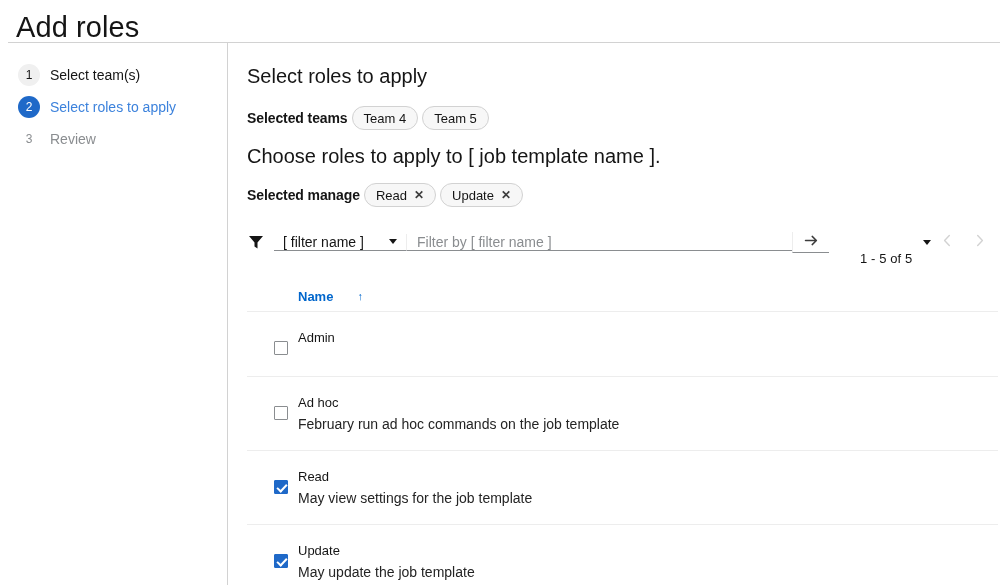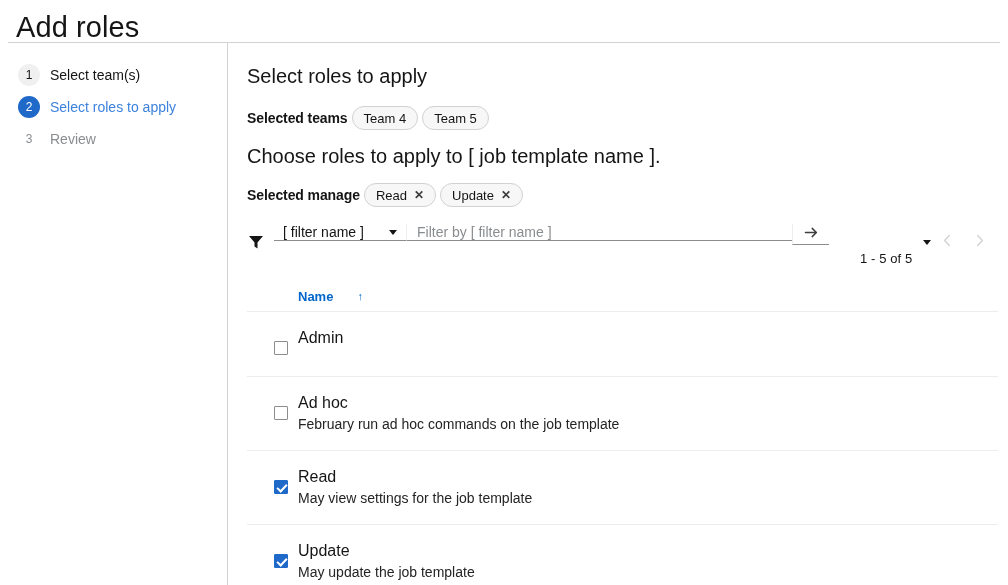--- a/index.html
+++ b/index.html
@@ -151,21 +151,21 @@
 
   .funnel-icon {
     width: 18px;
     height: 18px;
     margin-right: 9px;
     flex: 0 0 18px;
   }
 
   .filter-group {
     display: flex;
-    align-items: flex-start;
+    align-items: center;
     height: 36px;
     width: 555px;
     flex: 0 0 555px;
   }
 
   .filter-select {
     width: 132px;
     flex: 0 0 132px;
     border: none;
     border-bottom: 1px solid #8a8d90;
@@ -316,21 +316,21 @@
     width: 4px;
     height: 8px;
     border: solid #ffffff;
     border-width: 0 2px 2px 0;
     transform: rotate(43deg);
   }
 
   .row-text { flex: 1 1 auto; padding-top: 0px; }
 
   .row-title {
-    font-size: 16px;
+    font-size: 13px;
     color: #151515;
     line-height: 21px;
     margin-bottom: 1px;
   }
 
   .row-desc {
     font-size: 14px;
     color: #242424;
     line-height: 21px;
   }

